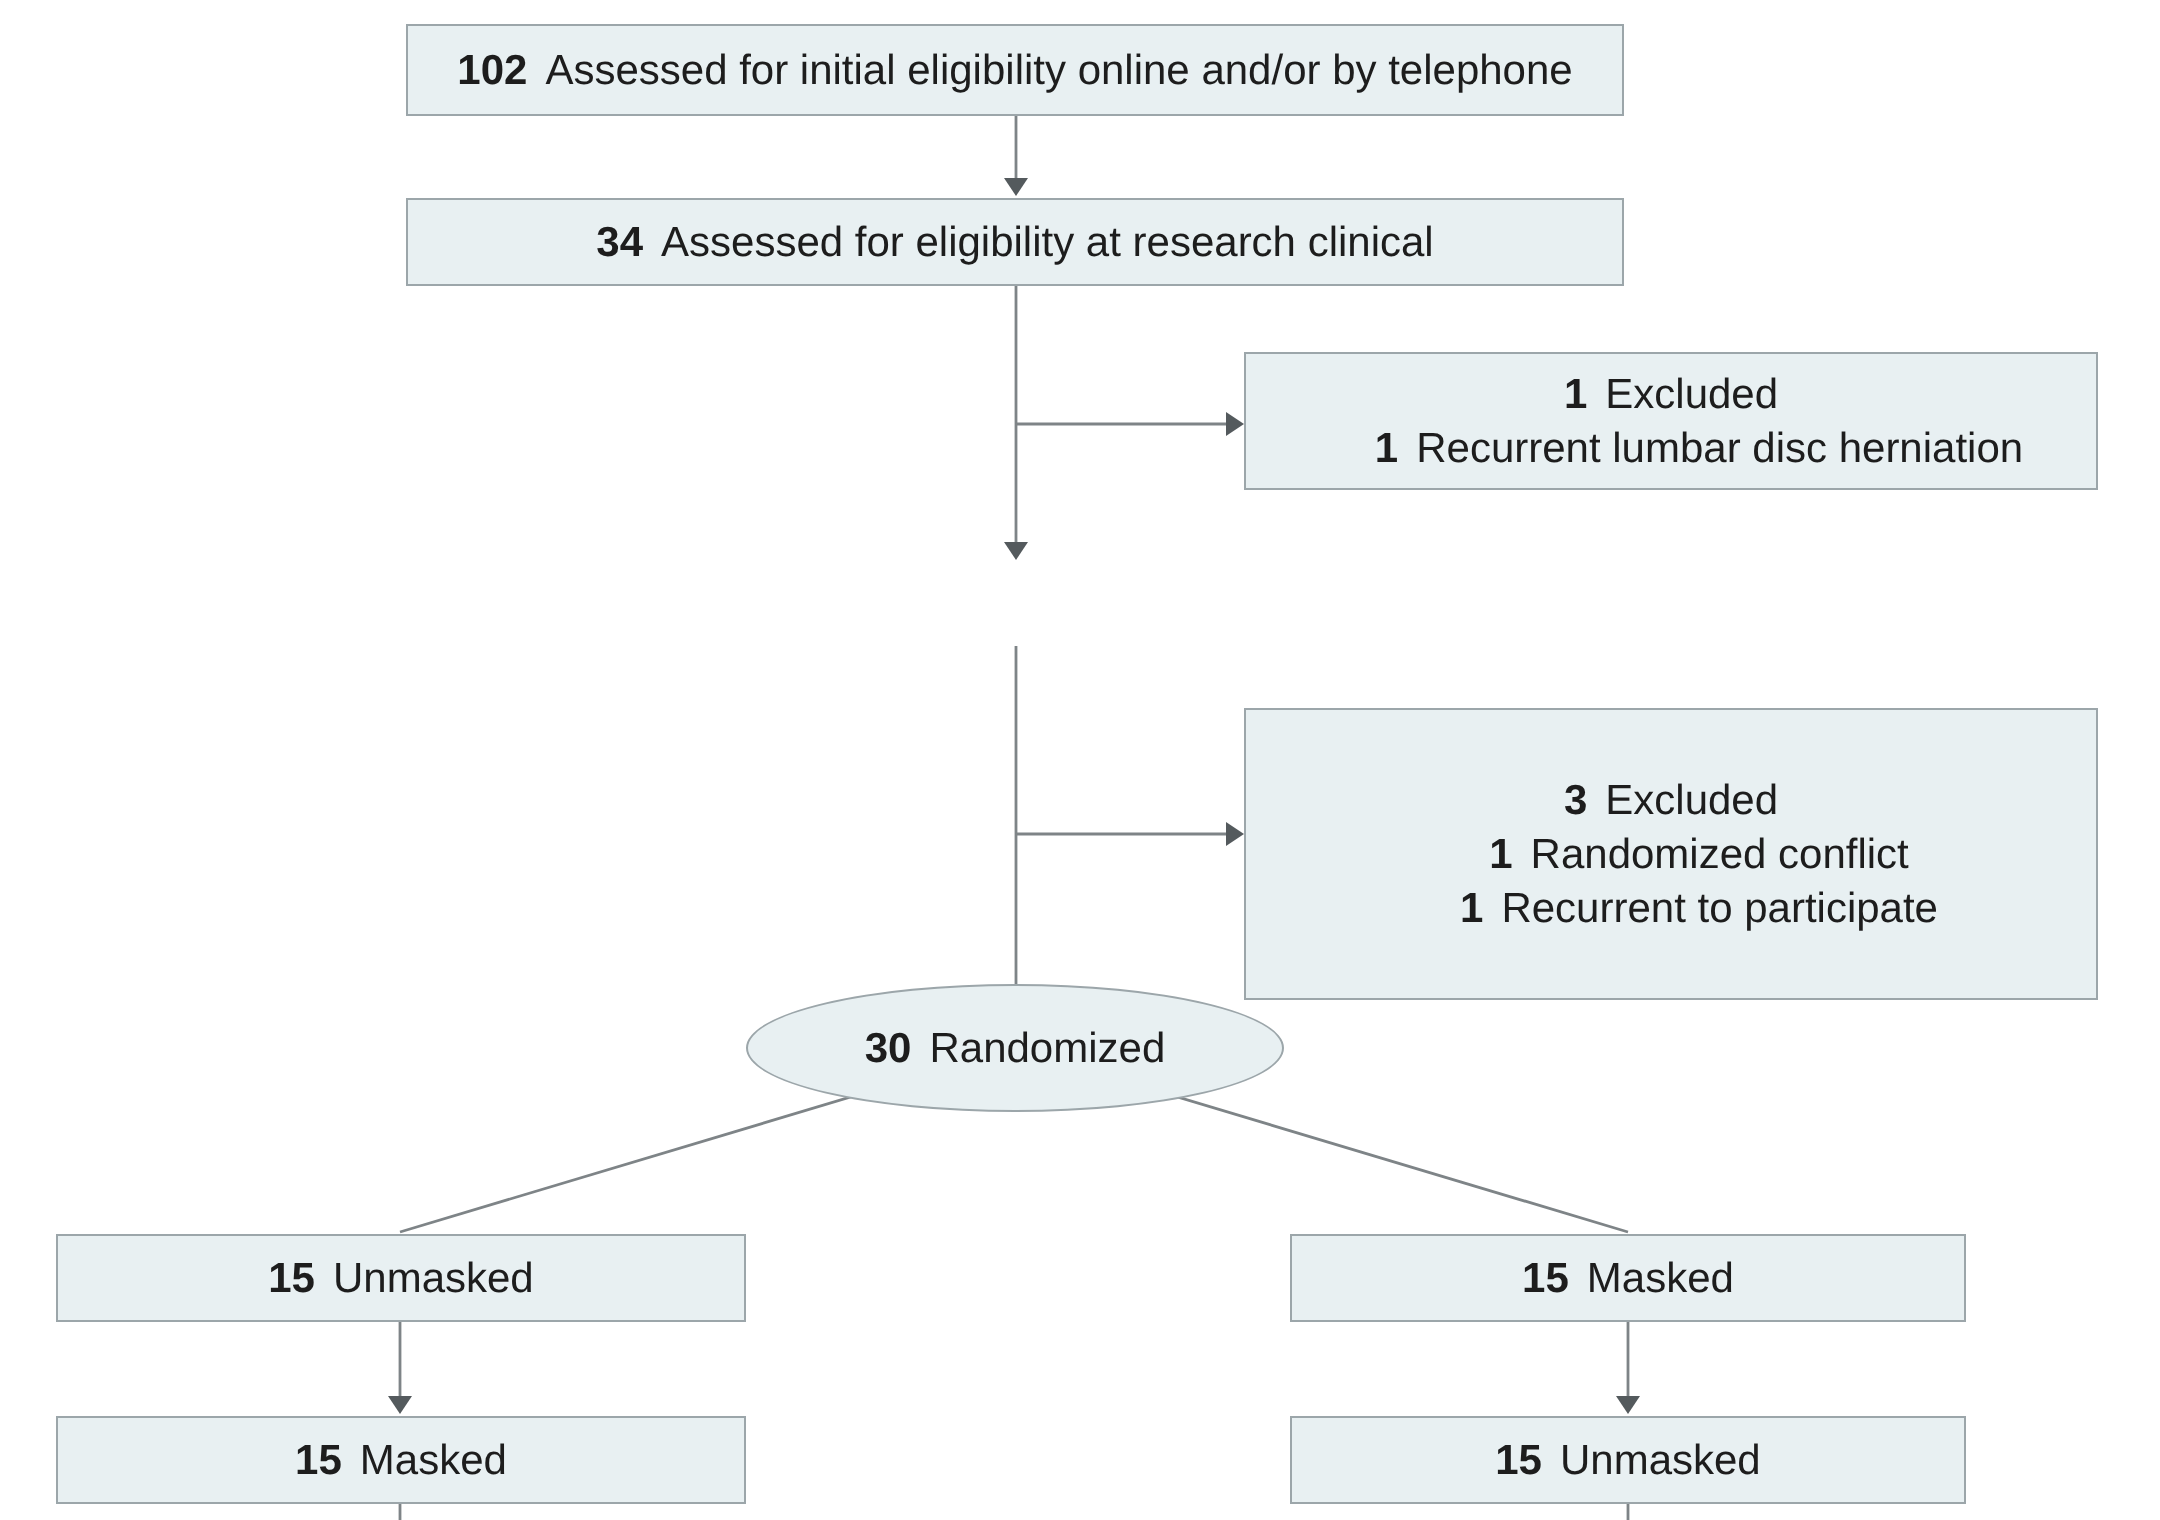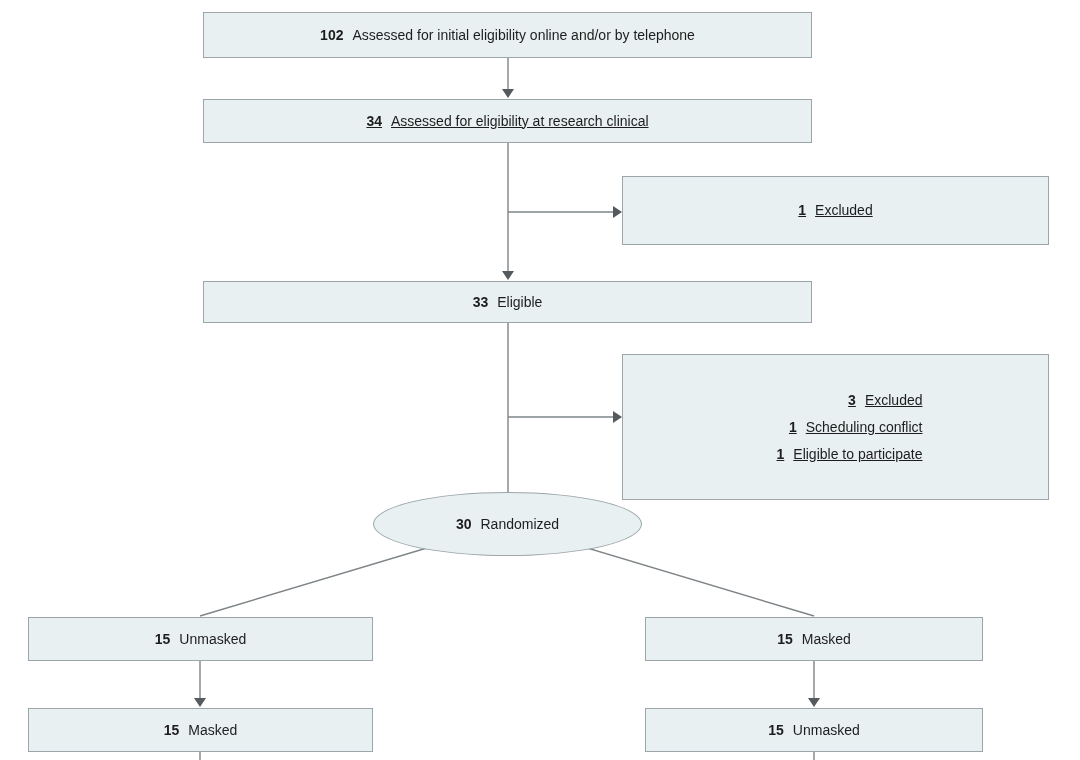--- a/index.html
+++ b/index.html
@@ -35,33 +35,33 @@
     fill: var(--arrow);
     stroke: none;
   }
   .box {
     position: absolute;
     background: var(--box-fill);
     border: 1.6px solid var(--box-border);
     display: flex;
     align-items: center;
     justify-content: center;
-    font-size: 14px;
+    font-size: 21px;
     line-height: 27px;
   }
   .ellipse {
     border-radius: 50%;
     text-align: right;
   }
   .num {
     font-weight: 700;
     margin-right: 9px;
   }
   .nodeline { white-space: nowrap; }
-  .excl .excl-block { text-align: right; text-decoration: underline; }
+  .excl .excl-block { text-align: center; }
   .excl .nodeline { display: block; }
   .excl .nodeline.indent { padding-left: 28px; }
 </style>
 </head>
 <body>
 
 <div class="canvas">
 
   <svg class="connectors" viewBox="0 0 1080 760" xmlns="http://www.w3.org/2000/svg">
 
@@ -87,39 +87,37 @@
     <polygon points="808,698 820,698 814,707"></polygon>
 
     <line x1="200" y1="752" x2="200" y2="760"></line>
     <line x1="814" y1="752" x2="814" y2="760"></line>
   </svg>
 
   <div class="box" style="left:203px; top:12px; width:609px; height:46px;">
     <span class="nodeline"><span class="num">102</span><span>Assessed for initial eligibility online and/or by telephone</span></span>
   </div>
 
-  <div class="box" style="left:203px; top:99px; width:609px; height:44px;text-decoration:underline;">
+  <div class="box" style="left:203px; top:99px; width:609px; height:44px;">
     <span class="nodeline"><span class="num">34</span><span>Assessed for eligibility at research clinical</span></span>
   </div>
 
   <div class="box excl" style="left:622px; top:176px; width:427px; height:69px;">
     <div class="excl-block">
       <span class="nodeline"><span class="num">1</span><span>Excluded</span></span>
+      <span class="nodeline indent"><span class="num">1</span><span>Recurrent lumbar disc herniation</span></span>
     </div>
   </div>
 
-  <div class="box" style="left:203px; top:281px; width:609px; height:42px;">
-    <span class="nodeline"><span class="num">33</span><span>Eligible</span></span>
-  </div>
 
   <div class="box excl" style="left:622px; top:354px; width:427px; height:146px;">
     <div class="excl-block">
       <span class="nodeline"><span class="num">3</span><span>Excluded</span></span>
-      <span class="nodeline indent"><span class="num">1</span><span>Scheduling conflict</span></span>
-      <span class="nodeline indent"><span class="num">1</span><span>Eligible to participate</span></span>
+      <span class="nodeline indent"><span class="num">1</span><span>Randomized conflict</span></span>
+      <span class="nodeline indent"><span class="num">1</span><span>Recurrent to participate</span></span>
     </div>
   </div>
 
   <div class="box ellipse" style="left:373px; top:492px; width:269px; height:64px;">
     <span class="nodeline"><span class="num">30</span><span>Randomized</span></span>
   </div>
 
   <div class="box" style="left:28px; top:617px; width:345px; height:44px;">
     <span class="nodeline"><span class="num">15</span><span>Unmasked</span></span>
   </div>

